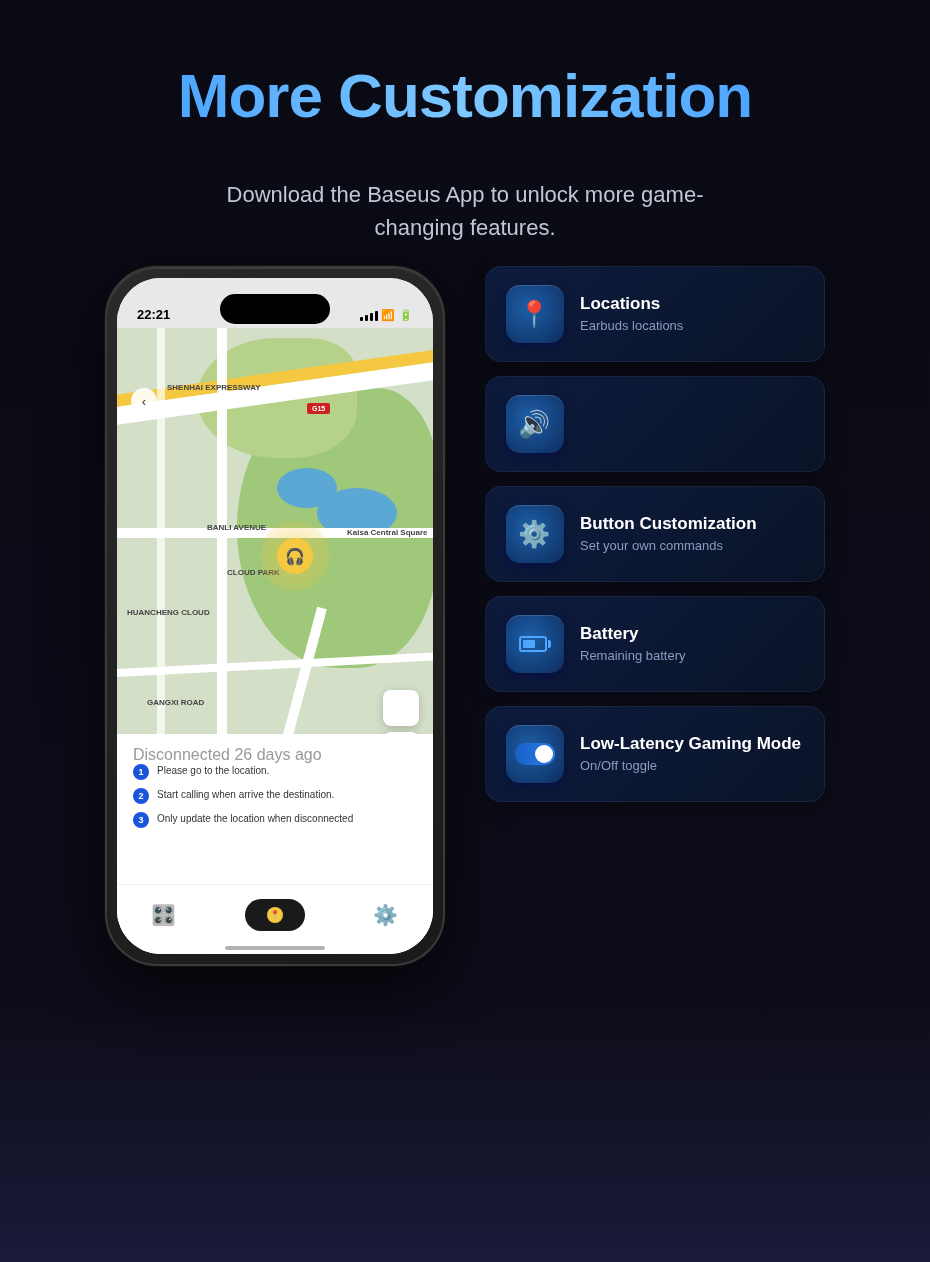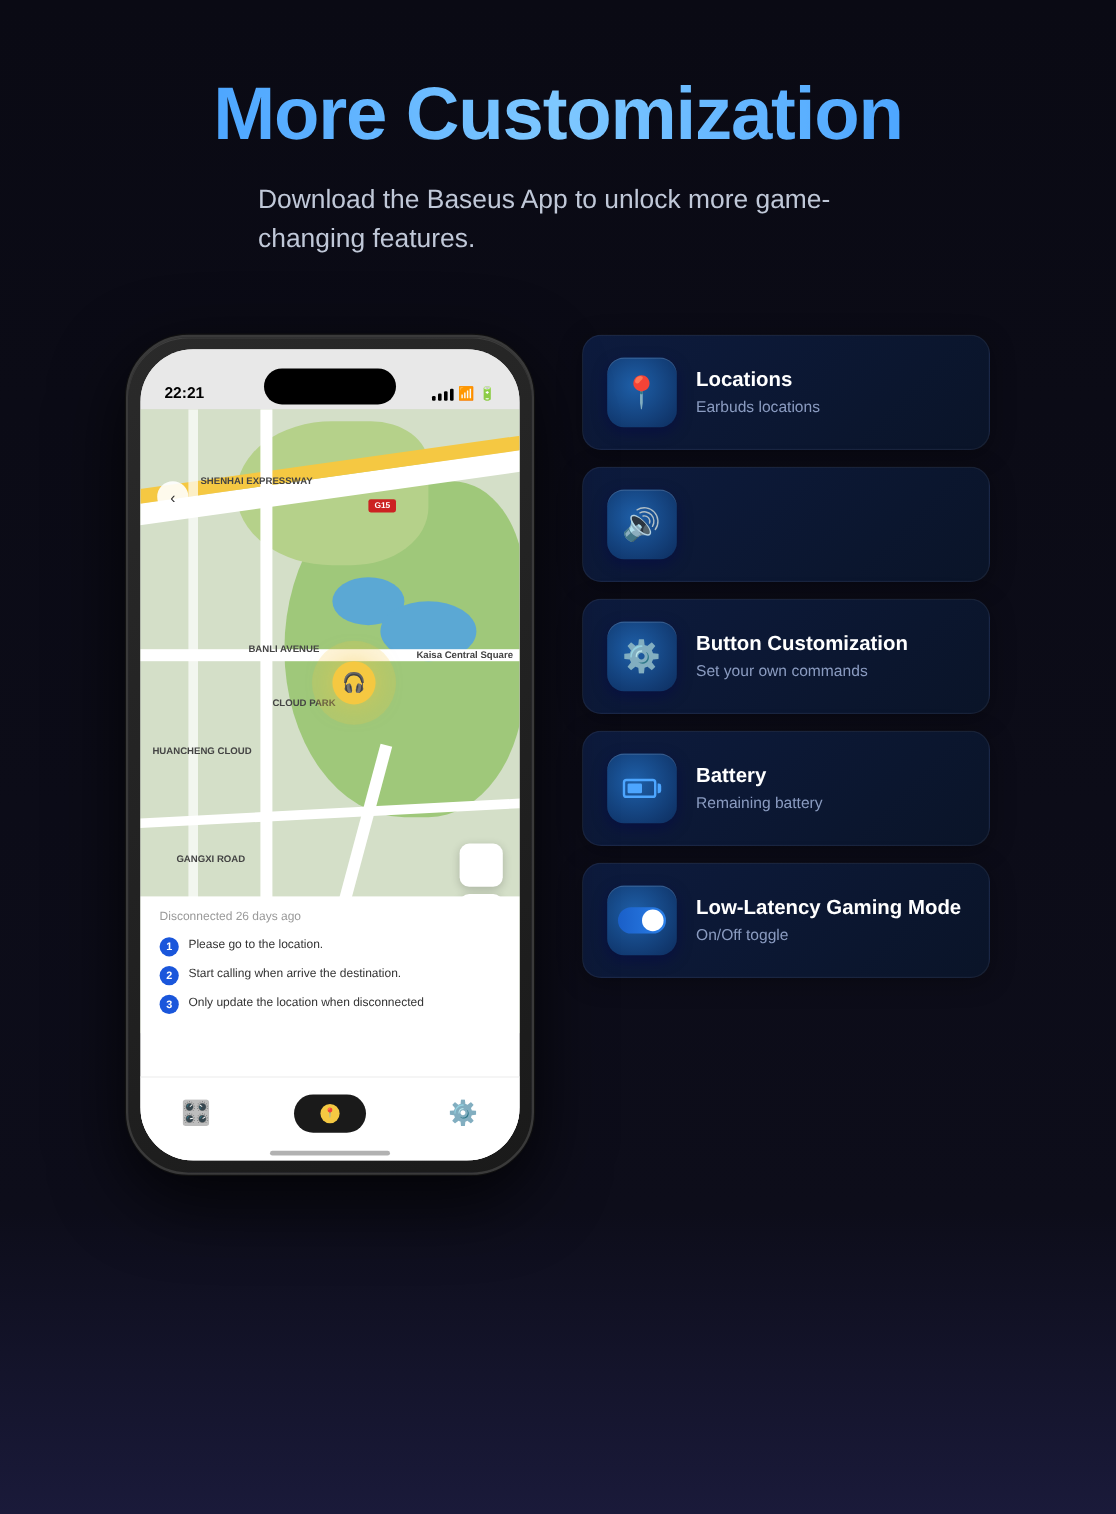--- a/index.html
+++ b/index.html
@@ -24,30 +24,30 @@
     }
 
     .main-title {
       font-size: 62px;
       font-weight: 800;
       background: linear-gradient(90deg, #4da6ff, #7ec8ff, #4da6ff);
       -webkit-background-clip: text;
       -webkit-text-fill-color: transparent;
       background-clip: text;
       text-align: center;
-      margin-bottom: 18px;
+      margin-bottom: 47px;
       letter-spacing: -1px;
     }
 
     .subtitle {
       font-size: 22px;
       color: #c0c8d8;
-      text-align: left;
+      text-align: center;
       line-height: 1.5;
-      margin-bottom: 64px;
+      margin-bottom: 22px;
       max-width: 500px;
     }
 
     .content-area {
       display: flex;
       flex-direction: row;
       align-items: flex-start;
       gap: 40px;
       width: 100%;
       justify-content: center;
@@ -237,23 +237,23 @@
       bottom: 0;
       left: 0;
       right: 0;
       height: 220px;
       background: #fff;
       border-radius: 0;
       padding: 12px 16px;
     }
 
     .disconnected-text {
-      font-size: 10px;
+      font-size: 16px;
       color: #999;
-      margin-bottom: 11px;
+      margin-bottom: 0;
     }
 
     .instruction-list {
       list-style: none;
       display: flex;
       flex-direction: column;
       gap: 8px;
     }
 
     .instruction-item {

